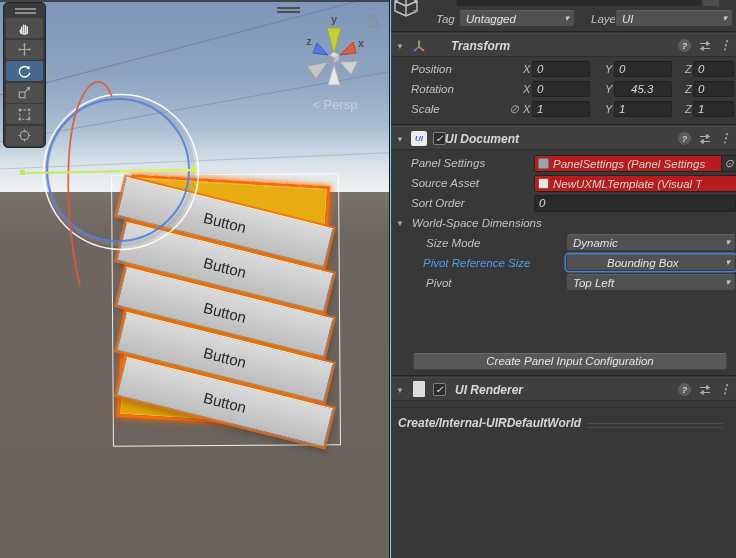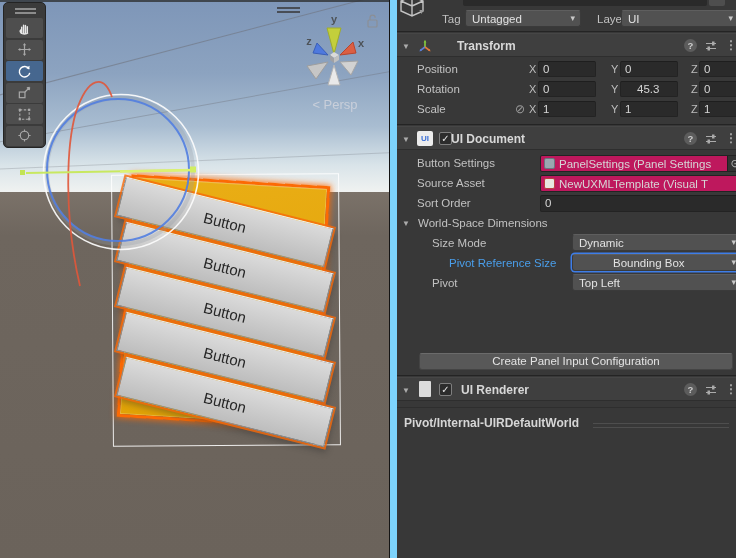--- a/index.html
+++ b/index.html
@@ -48,42 +48,42 @@
   .tool-btn.sel { background:#46678F; }
   .tool-btn svg { display:block; }
 
   
   .view-gizmo { position:absolute; left:290px; top:4px; width:102px; height:114px; z-index:8; }
   .overlay-grip { position:absolute; left:277px; top:7px; width:23px; height:8px; z-index:8; }
   .overlay-grip i { display:block; height:1.5px; background:#41454B; margin-bottom:2.5px; opacity:.9; }
 
   
   .inspector { position:absolute; left:390px; top:0; width:346px; height:558px;
-    background:#383838; border-left:7px solid #7dd3fc; color:#C2C2C2; font-size:11.5px; overflow:hidden; }
+    background:#383838; border-left:1px solid #7dd3fc; color:#C2C2C2; font-size:11.5px; overflow:hidden;font-style:italic; }
   .abs { position:absolute; }
   .lbl { color:#C1C1C1; white-space:nowrap; }
   .sep { position:absolute; left:0; width:346px; height:1px; background:#242424; }
   .comp-header { position:absolute; left:0; width:346px; height:24px; background:#3F3F3F;
     border-top:1px solid #464646; border-bottom:1px solid #2E2E2E; }
   .comp-title { position:absolute; top:5px; font-weight:bold; font-size:12px; color:#D8D8D8; white-space:nowrap; }
   .foldout { position:absolute; font-size:8px; color:#ABABAB; }
   .hdr-icons { position:absolute; right:6px; top:5px; display:flex; gap:8px; align-items:center; }
   .icon-help { width:13px; height:13px; border-radius:50%; background:#5C5C5C; color:#CDCDCD;
     font-size:9.5px; font-weight:bold; display:flex; align-items:center; justify-content:center; }
   .icon-menu { color:#ABABAB; font-size:12px; font-weight:bold; line-height:13px; }
   .checkbox { position:absolute; width:13px; height:13px; background:#2C2C2C; border:1px solid #7F7F7F;
     border-radius:2px; color:#E4E4E4; font-size:10px; line-height:11px; text-align:center; }
   .field { position:absolute; height:16px; background:#2A2A2A; border:1px solid #232323; border-top-color:#1E1E1E;
     border-radius:2px; color:#D6D6D6; padding:1px 4px; white-space:nowrap; overflow:hidden; }
   .axis { position:absolute; color:#BDBDBD; font-size:11px; }
   .dropdown { position:absolute; height:17px; background:#515151; border:1px solid #3A3A3A; border-top-color:#5E5E5E;
     border-radius:3px; color:#E2E2E2; padding:1.5px 16px 0 6px; white-space:nowrap; overflow:hidden; }
   .dropdown .dd-arrow { position:absolute; right:5px; top:2px; font-size:9px; color:#C8C8C8; }
   .dropdown.focused { box-shadow:0 0 0 1.5px #3E7DE7;padding-left:40px; }
-  .obj-field { position:absolute; height:17px; background:#be185d; border:1px solid #232323;
+  .obj-field { position:absolute; height:17px; background:#b91c1c; border:1px solid #232323;
     border-radius:2px; color:#D6D6D6; white-space:nowrap; overflow:hidden; display:flex; align-items:center; }
   .obj-ico { width:11px; height:11px; margin:0 4px 0 3px; border-radius:2px; flex:0 0 auto; position:relative; }
   .obj-picker { position:absolute; right:0; top:0; width:15px; height:15px; background:#333333;
     border-left:1px solid #202020; color:#B9B9B9; font-size:11px; line-height:15px; text-align:center; }
   .blue-lbl { color:#4A9EEA; }
   .help-box { position:absolute; left:22px; top:295px; width:318px; height:53px; background:#454545;
     border:1px solid #373737; border-radius:3px; padding:3px 6px; font-size:10.5px; line-height:12.3px; color:#C6C6C6; }
   .create-btn { position:absolute; left:22px; top:353px; width:314px; height:17px; background:#585858;
     border:1px solid #444; border-top-color:#6B6B6B; border-radius:3px; color:#E4E4E4; font-size:11.5px;
     text-align:center; line-height:15px; }
@@ -278,21 +278,21 @@
         <span class="icon-help">?</span>
         <svg width="12" height="12" viewBox="0 0 12 12">
           <path d="M1 3.5 H11 M1 8.5 H11" stroke="#ABABAB" stroke-width="1.2"></path>
           <rect x="7" y="1.5" width="2.5" height="4" fill="#ABABAB"></rect>
             <rect x="2.5" y="6.5" width="2.5" height="4" fill="#ABABAB"></rect>
         </svg>
         <span class="icon-menu">⋮</span>
       </div>
     </div>
 
-    <span class="abs lbl" style="left:20px; top:157px;">Button Settings</span>
+    <span class="abs lbl" style="left:20px; top:157px;">Panel Settings</span>
     <div class="obj-field" style="left:143px; top:155px; width:203px;">
       <span class="obj-ico" style="background:#9AA7B0; border:1px solid #6B767E;"></span>
       <span style="overflow:hidden;">PanelSettings (Panel Settings</span>
       <span class="obj-picker">⊙</span>
     </div>
 
     <span class="abs lbl" style="left:20px; top:177px;">Source Asset</span>
     <div class="obj-field" style="left:143px; top:175px; width:240px;">
       <span class="obj-ico" style="background:#E8E6E0; border:1px solid #B84040;"></span>
       <span style="overflow:hidden;">NewUXMLTemplate (Visual T</span>
@@ -304,21 +304,21 @@
 
     <span class="foldout" style="left:5px; top:219px;">▼</span>
     <span class="abs lbl" style="left:21px; top:217px;">World-Space Dimensions</span>
 
     <span class="abs lbl" style="left:35px; top:237px;">Size Mode</span>
     <div class="dropdown" style="left:175px; top:234px; width:170px;">
       <span>Dynamic</span>
       <span class="dd-arrow">▾</span>
     </div>
 
-    <span class="abs lbl blue-lbl" style="left:52px; top:257px;">Pivot Reference Size</span>
+    <span class="abs lbl blue-lbl" style="left:32px; top:257px;">Pivot Reference Size</span>
     <div class="dropdown focused" style="left:175px; top:254px; width:170px;">
       <span>Bounding Box</span>
       <span class="dd-arrow">▾</span>
     </div>
 
     <span class="abs lbl" style="left:35px; top:277px;">Pivot</span>
     <div class="dropdown" style="left:175px; top:274px; width:170px;">
       <span>Top Left</span>
       <span class="dd-arrow">▾</span>
     </div>
@@ -338,17 +338,17 @@
         <svg width="12" height="12" viewBox="0 0 12 12">
           <path d="M1 3.5 H11 M1 8.5 H11" stroke="#ABABAB" stroke-width="1.2"></path>
           <rect x="7" y="1.5" width="2.5" height="4" fill="#ABABAB"></rect>
             <rect x="2.5" y="6.5" width="2.5" height="4" fill="#ABABAB"></rect>
         </svg>
         <span class="icon-menu">⋮</span>
       </div>
     </div>
 
     <div class="sep" style="top:407px; background:#2E2E2E;"></div>
-    <span class="mat-title">Pivot/Internal-UIRDefaultWorld</span>
+    <span class="mat-title">Create/Internal-UIRDefaultWorld</span>
     <div class="mat-line" style="top:423px;"></div>
     <div class="mat-line" style="top:427px;"></div>
   </div>
 </div>
 
 </body></html>

